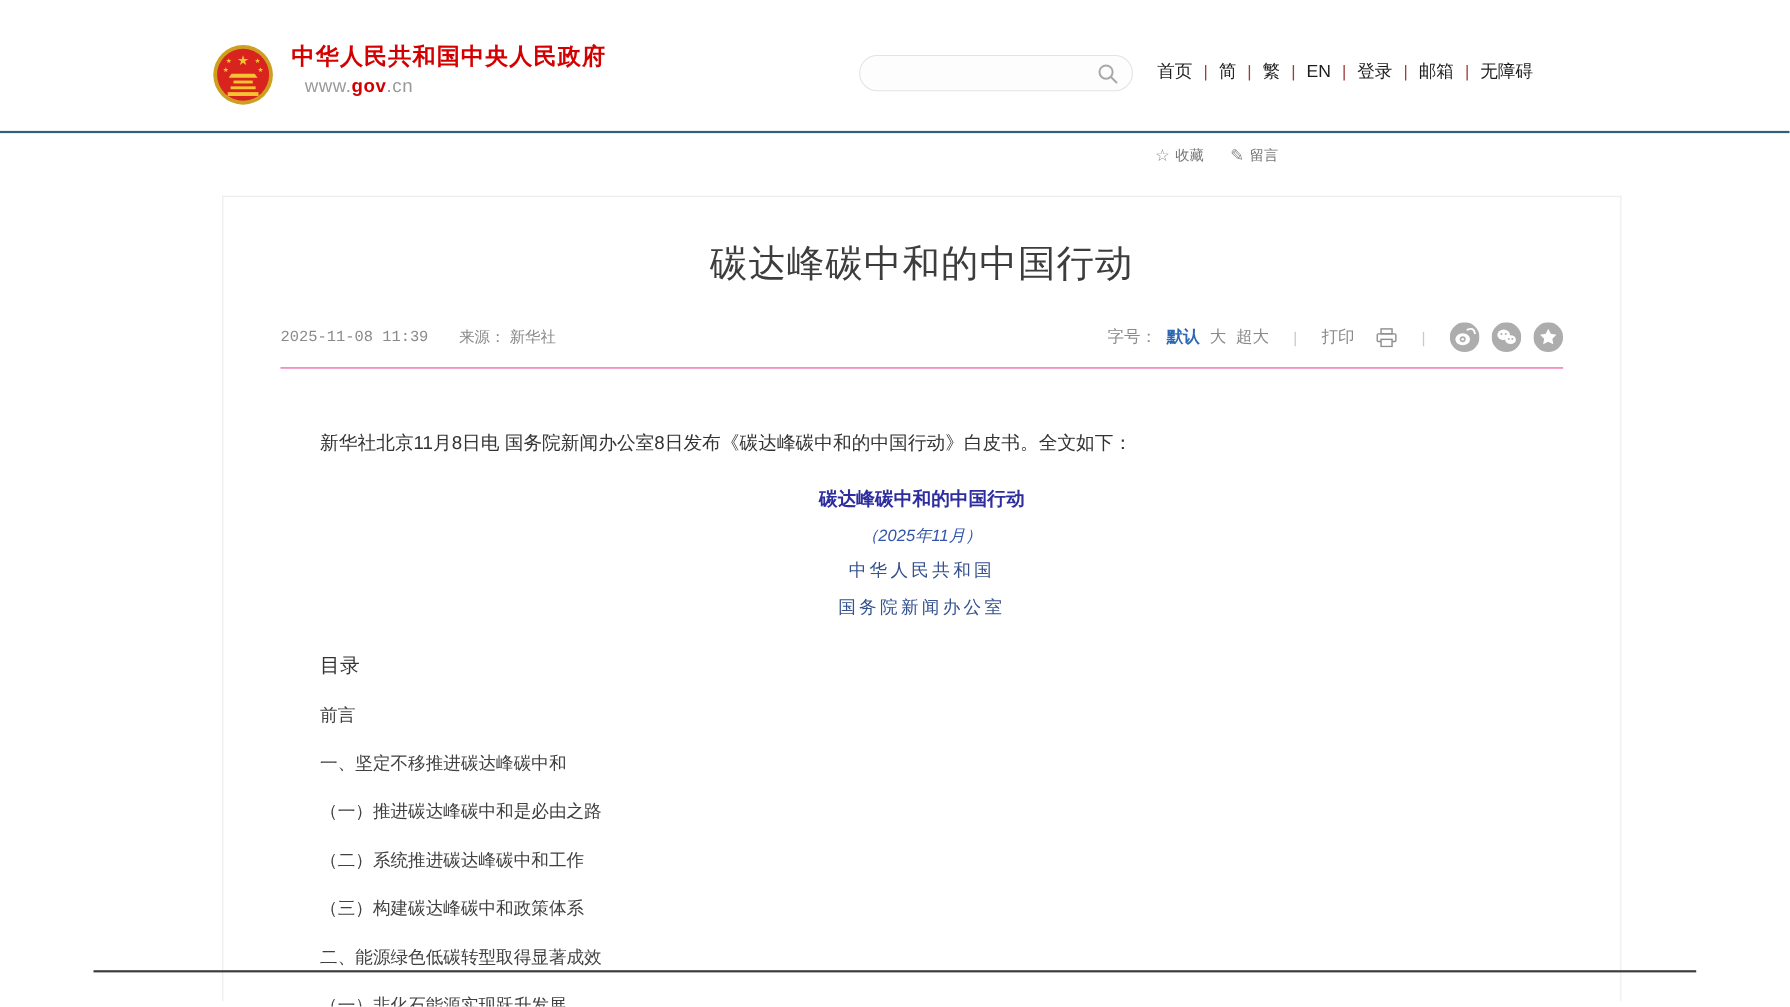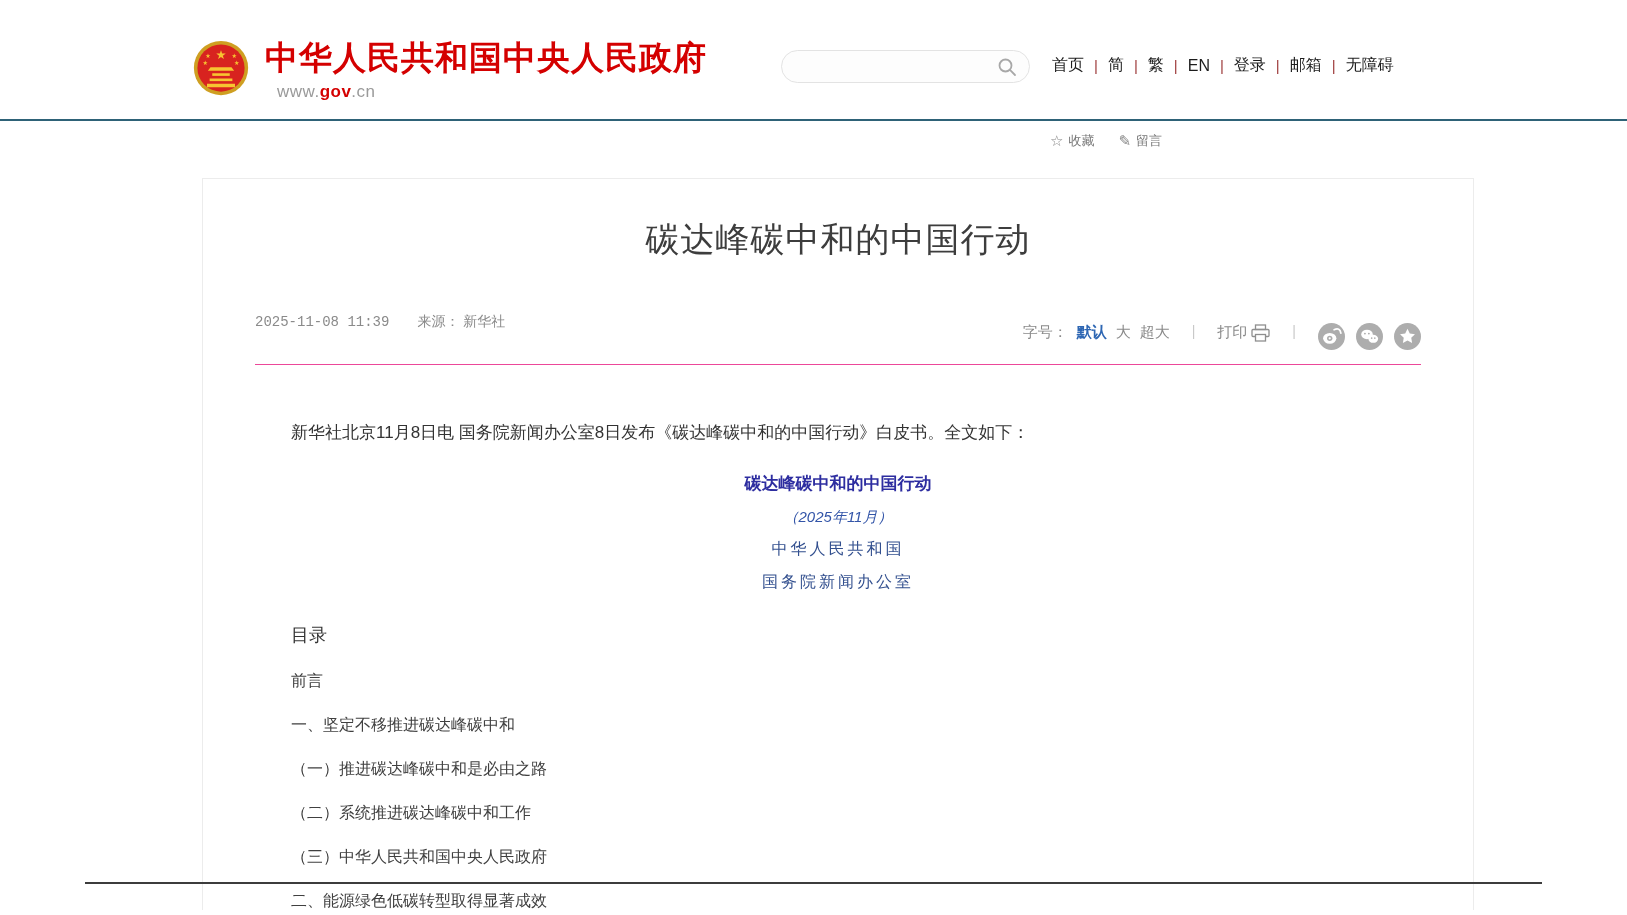--- a/index.html
+++ b/index.html
@@ -21,21 +21,21 @@
   }
   .logo-wrap {
     position: absolute;
     left: 193px; top: 40px;
     display: flex;
     align-items: flex-start;
     gap: 16px;
   }
   .emblem { width: 56px; height: 56px; flex: 0 0 auto; }
   .site-title {
-    font-size: 33px;
+    font-size: 21px;
     font-weight: bold;
     color: #d40000;
     letter-spacing: 1px;
     line-height: 1.1;
   }
   .site-url {
     margin-top: 6px;
     font-size: 17px;
     color: #9a9a9a;
     letter-spacing: 0.5px;
@@ -116,25 +116,25 @@
     padding-bottom: 14px;
     border-bottom: 1px solid #ec4899;
     display: flex;
     justify-content: space-between;
     align-items: center;
     color: #8a8a8a;
     font-size: 14px;
   }
   .meta-left { display: flex; align-items: center; gap: 28px; }
   .meta-left .date { font-family: "Liberation Mono", "DejaVu Sans Mono", monospace; font-size: 14px; }
-  .meta-right { display: flex; align-items: flex-start; font-size: 15px; color: #8a8a8a; margin-top: 30px; }
+  .meta-right { display: flex; align-items: center; font-size: 15px; color: #8a8a8a; }
   .meta-right .fs-opt { margin-left: 9px; cursor: pointer; }
   .meta-right .fs-default { color: #2d66b3; font-weight: bold; }
   .meta-right .vsep { color: #c9c9c9; margin: 0 22px; font-size: 14px; }
-  .print-btn { display: flex; align-items: center; gap: 4px; cursor: pointer; }
+  .print-btn { display: flex; align-items: center; gap: 20px; cursor: pointer; }
   .share-icons { display: flex; align-items: center; gap: 11px; }
   .share-icons .share-icon { cursor: pointer; display: flex; }
 
   
   .article-body { margin: 0 88px; font-size: 17px; color: #333; }
   .intro { margin-top: 54px; line-height: 1.6; }
   .doc-title {
     margin-top: 26px;
     text-align: center;
     font-weight: bold;
@@ -282,19 +282,19 @@
     <p class="doc-title">碳达峰碳中和的中国行动</p>
     <p class="doc-date">（2025年11月）</p>
     <p class="doc-author">中华人民共和国</p>
     <p class="doc-author">国务院新闻办公室</p>
 
     <p class="toc-heading">目录</p>
     <p class="toc-item">前言</p>
     <p class="toc-item">一、坚定不移推进碳达峰碳中和</p>
     <p class="toc-item">（一）推进碳达峰碳中和是必由之路</p>
     <p class="toc-item">（二）系统推进碳达峰碳中和工作</p>
-    <p class="toc-item">（三）中华人民共和国中央人民政府</p>
+    <p class="toc-item">（三）构建碳达峰碳中和政策体系</p>
     <p class="toc-item">二、能源绿色低碳转型取得显著成效</p>
     <p class="toc-item">（一）非化石能源实现跃升发展</p>
   </div>
 </div>
 
 <div class="bottom-rule"></div>
 
 </body></html>

